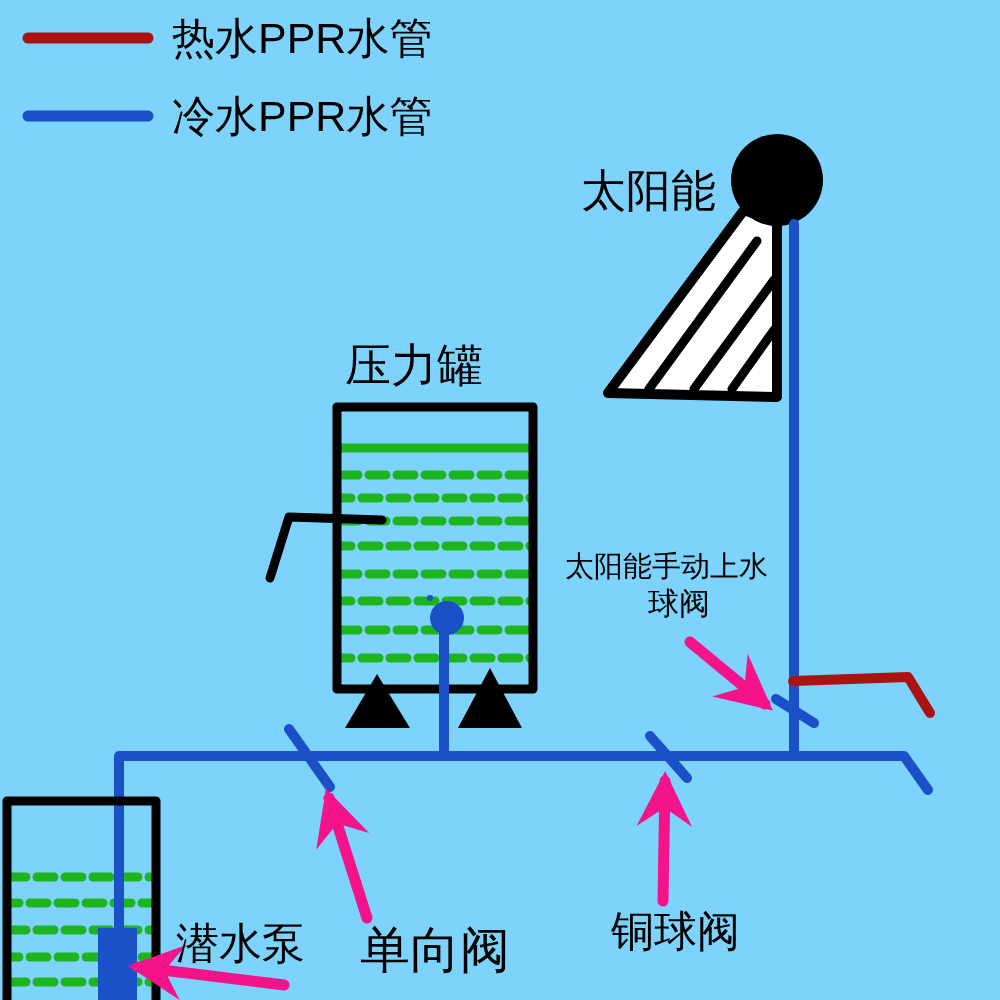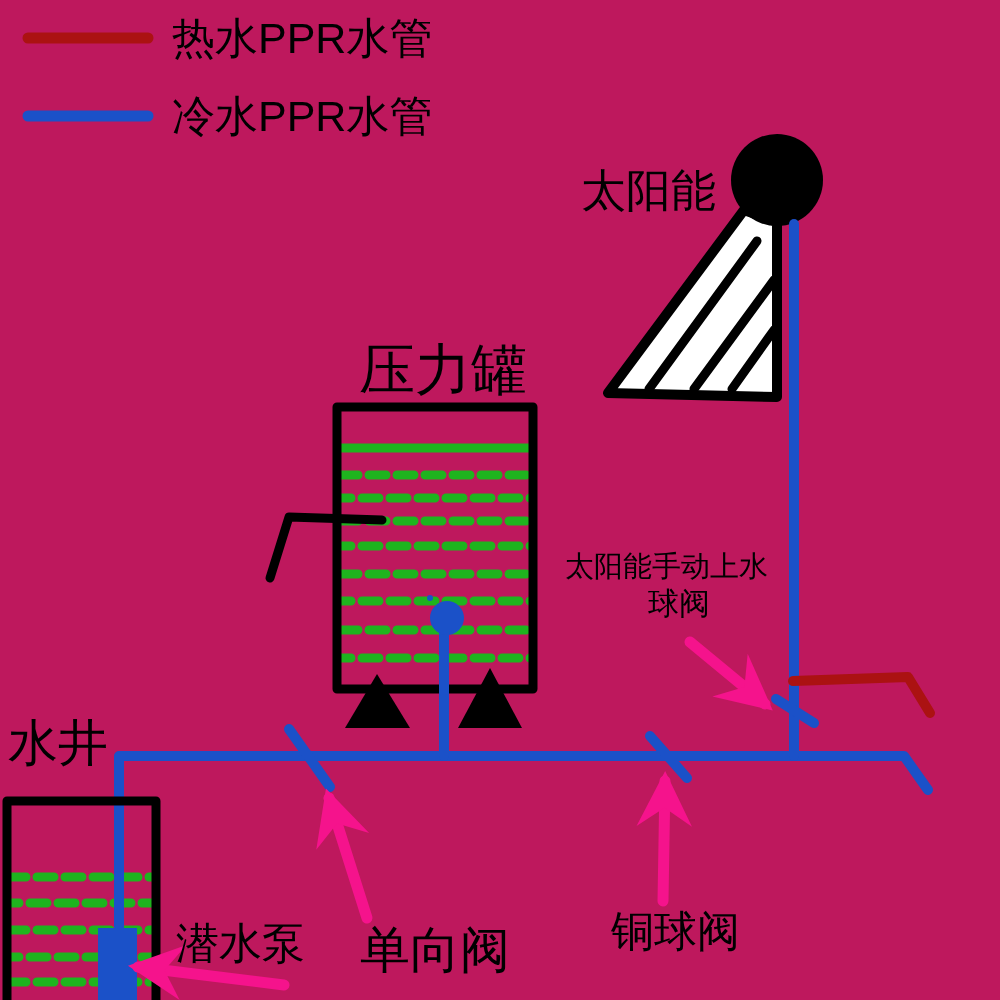--- a/index.html
+++ b/index.html
@@ -1,28 +1,28 @@
 <!DOCTYPE html>
 <html><head>
 <meta charset="utf-8">
 <style>
   html,body{margin:0;padding:0;background:#fff;}
   .stage{
-    position:relative;width:1000px;height:1000px;background:#be185d;
+    position:relative;width:1000px;height:1000px;background:#7dd3fc;
     font-family:"Liberation Sans", sans-serif;overflow:hidden;
   }
   .stage svg{position:absolute;left:0;top:0;}
   .lbl{
     position:absolute;color:#000;white-space:nowrap;line-height:1.05;
     font-family:"Liberation Sans", sans-serif;
   }
   .lbl-legend-hot {left:172px;top:16px;font-size:43px;}
   .lbl-legend-cold{left:172px;top:94px;font-size:43px;}
   .lbl-solar      {left:581px;top:167px;font-size:45px;}
-  .lbl-tank       {left:359px;top:341px;font-size:56px;}
+  .lbl-tank       {left:345px;top:341px;font-size:46px;}
   .lbl-fill1      {left:565px;top:551px;font-size:29px;}
   .lbl-fill2      {left:648px;top:588px;font-size:31px;}
   .lbl-well       {left:8px;  top:717px;font-size:50px;}
   .lbl-pump       {left:176px;top:921px;font-size:43px;}
   .lbl-check      {left:360px;top:924px;font-size:50px;}
   .lbl-copper     {left:611px;top:909px;font-size:43px;font-family:Liberation Serif, serif;}
 </style>
 </head>
 <body>
 
@@ -98,17 +98,16 @@
       <line x1="690" y1="642" x2="765" y2="704" marker-end="url(#ah)"></line>
     </g>
   </svg>
 
   <div class="lbl lbl-legend-hot">热水PPR水管</div>
   <div class="lbl lbl-legend-cold">冷水PPR水管</div>
   <div class="lbl lbl-solar">太阳能</div>
   <div class="lbl lbl-tank">压力罐</div>
   <div class="lbl lbl-fill1">太阳能手动上水</div>
   <div class="lbl lbl-fill2">球阀</div>
-  <div class="lbl lbl-well">水井</div>
   <div class="lbl lbl-pump">潜水泵</div>
   <div class="lbl lbl-check">单向阀</div>
   <div class="lbl lbl-copper">铜球阀</div>
 </div>
 
 </body></html>

